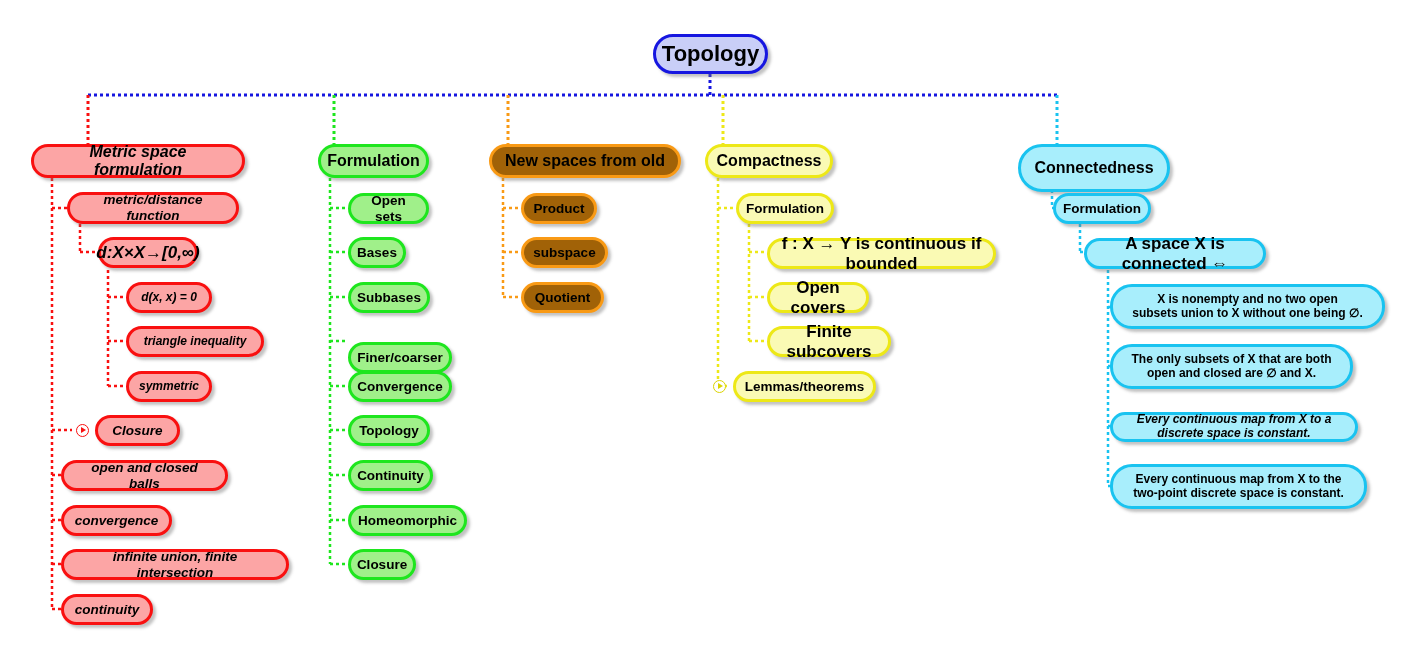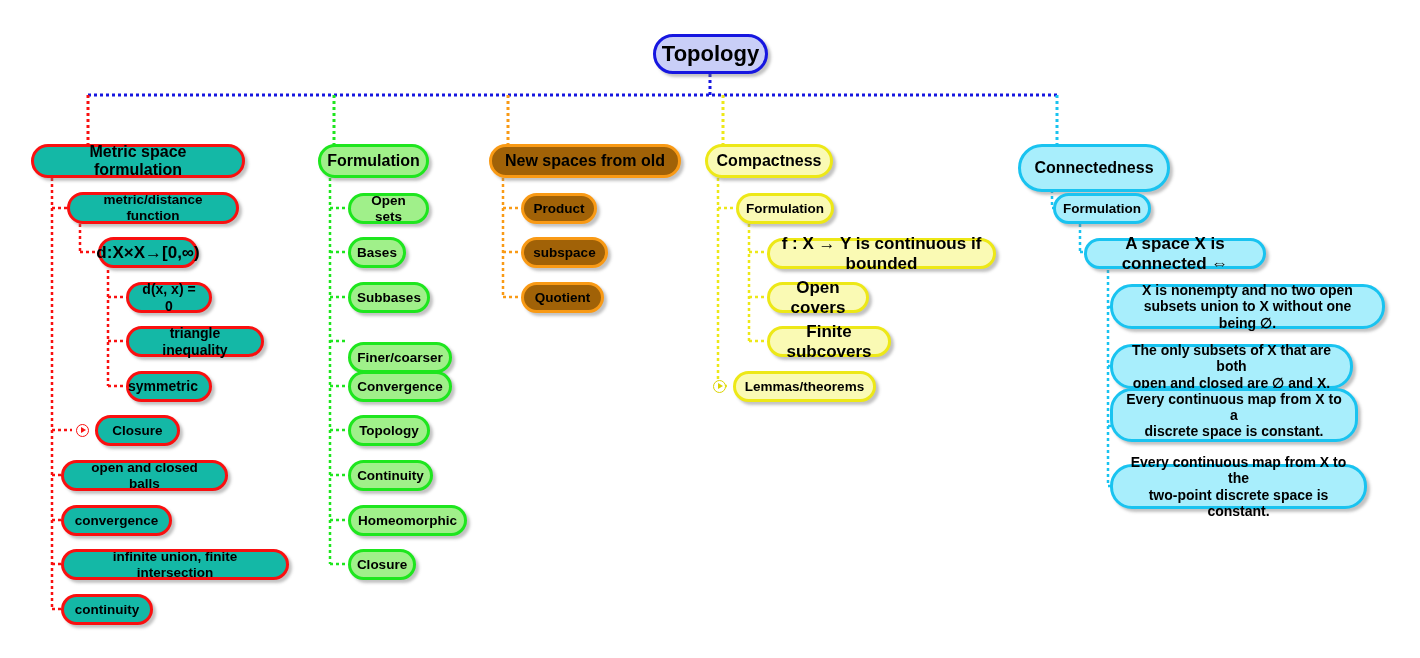--- a/index.html
+++ b/index.html
@@ -35,23 +35,23 @@
   }
   .node.multi{border-radius:22px;}
 
   .root{
     border-width:3px;border-color:#1616E0;background:#C9CEF7;
     font-size:22px;padding:0 14px;
   }
   .lvl1{border-width:3px;font-size:16px;padding:0 12px;}
   .lvl2{border-width:3px;font-size:13.5px;padding:0 11px;}
   .lvl3{border-width:3px;font-size:17px;padding:0 11px;}
-  .lvl4{border-width:3px;font-size:14px;padding:11px 11px;justify-content:flex-end;}
-
-  .c-red   {border-color:#F91010;background:#14b8a6;}
+  .lvl4{border-width:3px;font-size:12px;padding:11px 11px;}
+
+  .c-red   {border-color:#F91010;background:#fca5a5;font-style:italic;}
   .c-green {border-color:#1EE61E;background:#A0F08A;}
   .c-orange{border-color:#F99A15;background:#a16207;}
   .c-yellow{border-color:#EDE817;background:#FAFAB4;}
   .c-cyan  {border-color:#19C3F0;background:#A8EEFC;}
 
   
   .expander{
     position:absolute;
     width:13px;height:13px;
     border-radius:50%;
@@ -271,21 +271,21 @@
   <div class="node lvl4 c-cyan multi" style="left:1110px;top:344px;width:243px;height:45px;">
     <span>The only subsets of X that are both
 open and closed are ∅ and X.</span>
   </div>
 
   <div class="node lvl4 c-cyan multi" style="left:1110px;top:284px;width:275px;height:45px;">
     <span>X is nonempty and no two open
 subsets union to X without one being ∅.</span>
   </div>
 
-  <div class="node lvl4 c-cyan multi" style="left:1110px;top:388px;width:248px;height:54px;">
+  <div class="node lvl4 c-cyan multi" style="left:1110px;top:412px;width:248px;height:30px;font-style:italic;">
     <span>Every continuous map from X to a
 discrete space is constant.</span>
   </div>
 
   <div class="node lvl4 c-cyan multi" style="left:1110px;top:464px;width:257px;height:45px;">
     <span>Every continuous map from X to the
 two-point discrete space is constant.</span>
   </div>
 
 </div>

